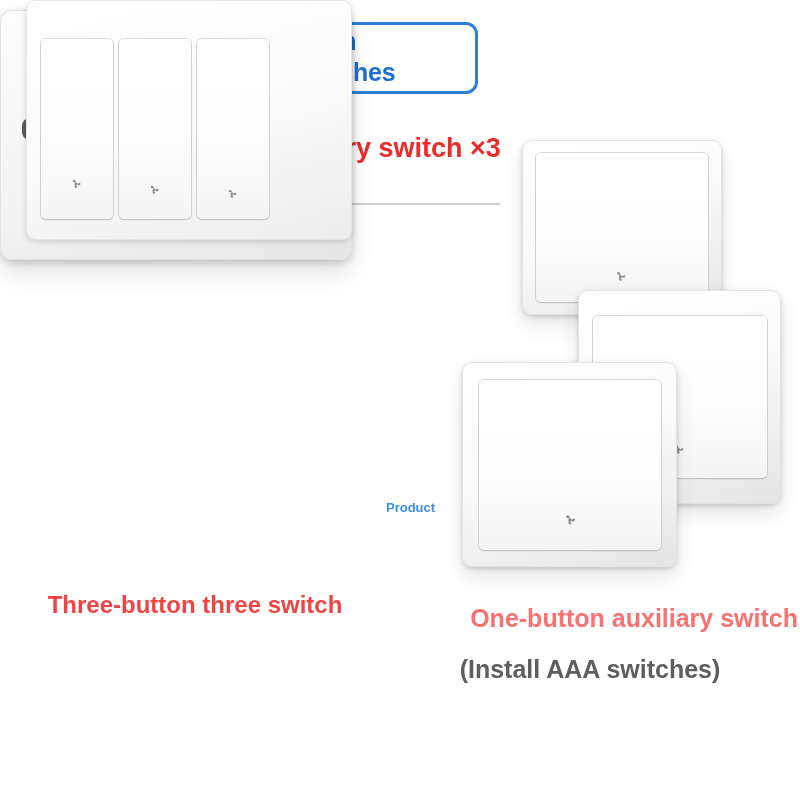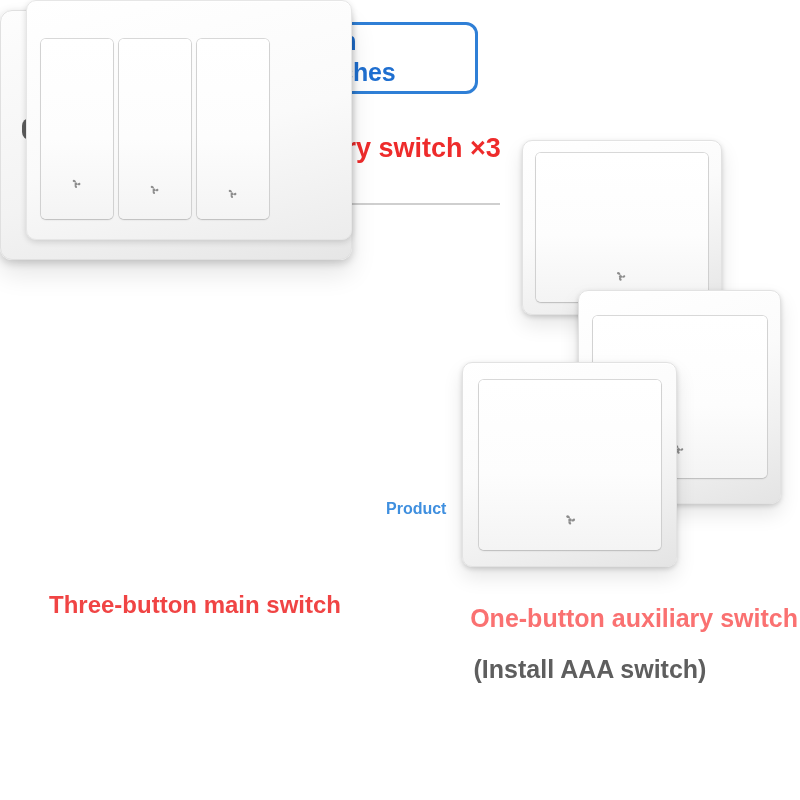--- a/index.html
+++ b/index.html
@@ -170,21 +170,21 @@
     color: #5e5e5e;
     font-size: 25px;
     font-weight: bold;
     line-height: 34px;
   }
   .watermark {
     position: absolute;
     left: 386px;
     top: 500px;
     color: #3f8fdf;
-    font-size: 16px;
+    font-size: 13px;
     font-weight: bold;
   }
 </style>
 </head>
 <body>
 
 <div class="banner">
 </div>
 <div class="banner-text">Three-way switch: one main
 switch, three auxiliary switches</div>
@@ -266,15 +266,15 @@
           <path d="M8 6.3 C8 3.6 5.2 2.4 4.3 4.0 C3.6 5.3 5.6 6.3 8 6.3 Z" fill="#8d8d8d"></path>
           <path d="M9.3 8.9 C11.6 10.3 13.9 8.5 12.8 7.0 C11.9 5.8 10.2 7.1 9.3 8.9 Z" fill="#8d8d8d"></path>
           <path d="M6.6 8.9 C5.8 11.4 7.6 13.4 8.9 12.2 C10.0 11.2 8.6 9.7 6.6 8.9 Z" fill="#8d8d8d"></path>
         </svg>
       </span>
     </div>
   </div>
 </div>
 
 <div class="watermark">Product</div>
-<div class="label-main">Three-button main switch</div>
+<div class="label-main">Three-button three switch</div>
 <div class="label-aux">One-button auxiliary switch</div>
-<div class="label-battery">(Install AAA switch)</div>
+<div class="label-battery">(Install AAA switches)</div>
 
 </body></html>

